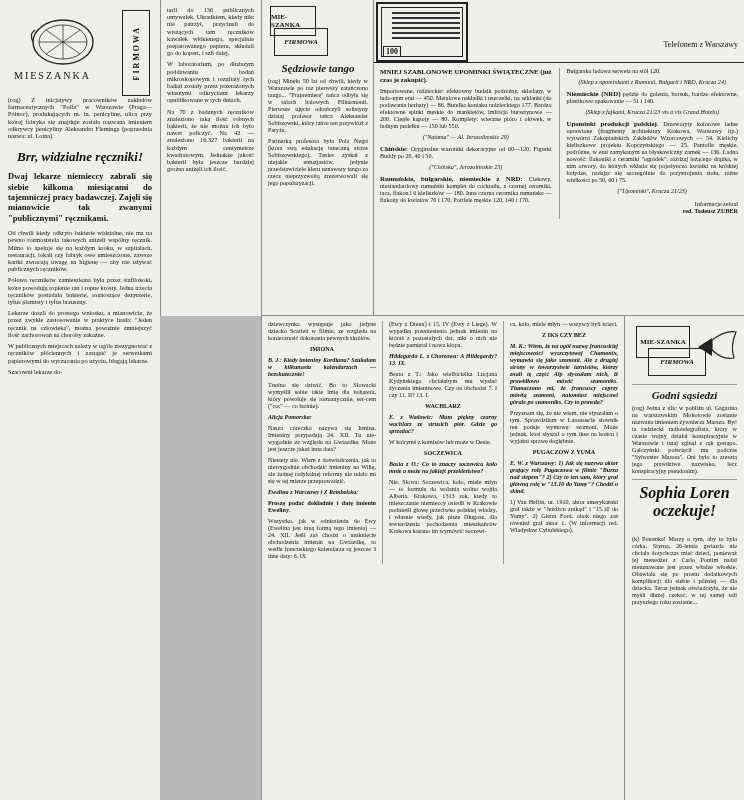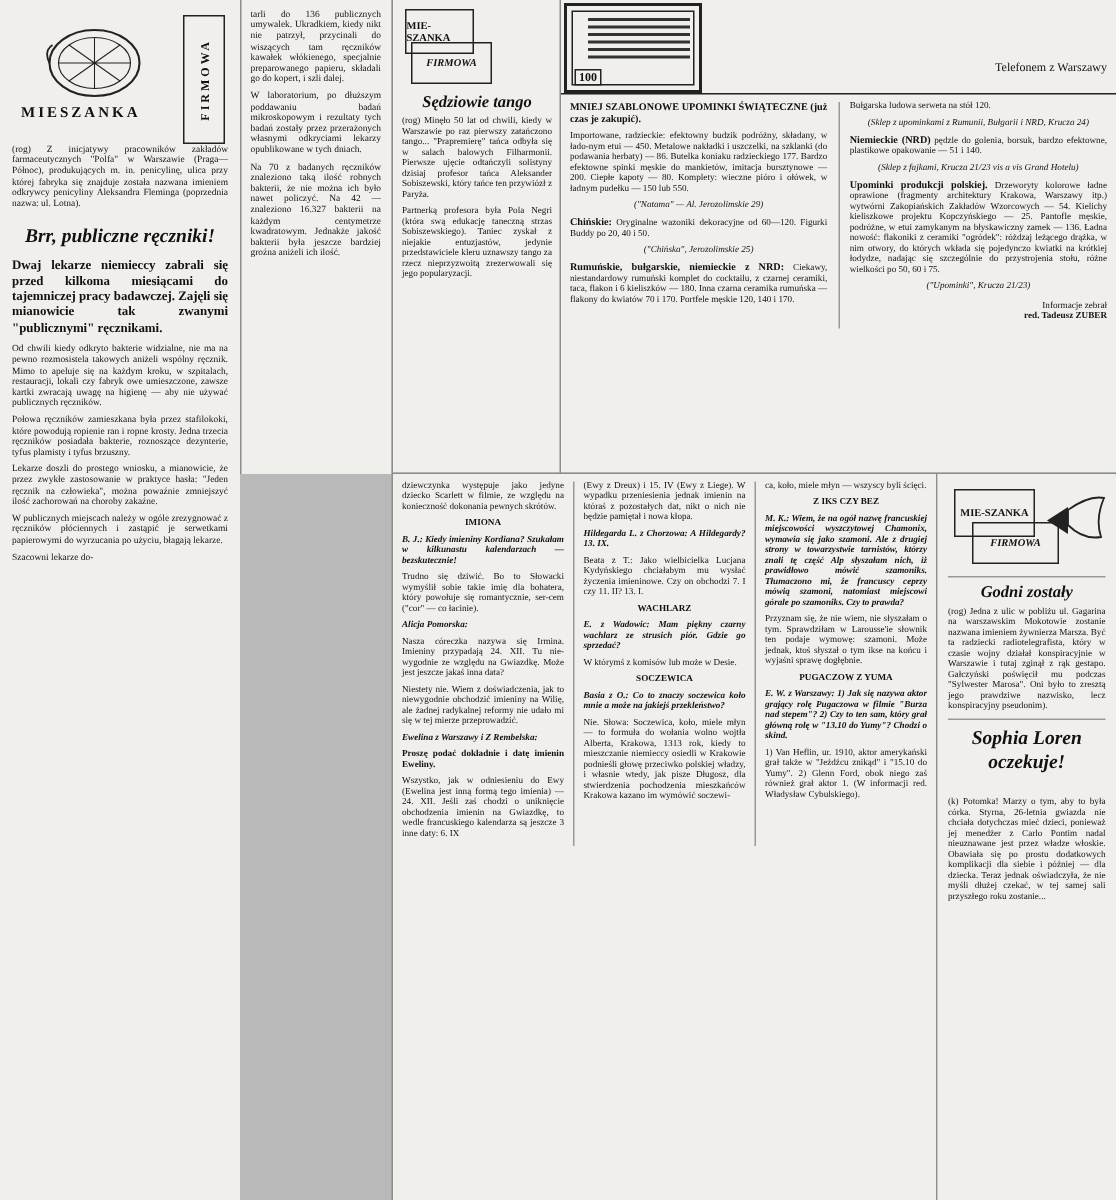--- a/index.html
+++ b/index.html
@@ -11,21 +11,21 @@
   .tiny{font-size:6.1px;line-height:7.0px;}
   .tiny2{font-size:6.3px;line-height:7.2px;}
 
   
   #left{left:0;top:0;width:160px;height:800px;background:#f1efeb;padding:0;}
   #left .inner{padding:6px 8px 8px 8px;}
   .lemon-wrap{position:relative;height:86px;margin:2px 0 2px 0;}
   .lemon{position:absolute;left:22px;top:6px;width:66px;height:56px;}
   .firmowa{position:absolute;right:2px;top:2px;width:26px;height:84px;border:1px solid #222;display:flex;align-items:center;justify-content:center;}
   .firmowa span{writing-mode:vertical-rl;transform:rotate(180deg);font-size:8px;letter-spacing:2px;font-weight:bold;}
-  .mieszanka{position:absolute;left:6px;top:62px;font-size:10px;letter-spacing:2px;font-weight:bold;}
+  .mieszanka{position:absolute;left:6px;top:62px;font-size:10px;letter-spacing:2px;font-weight:normal;}
   .title-script{font-size:15px;text-align:center;font-family:"DejaVu Serif",serif;font-style:italic;margin:4px 0 6px 0;}
   .title-script2{font-size:13px;text-align:center;font-style:italic;font-weight:bold;margin:10px 0 6px 0;}
   .lead{font-size:8.6px;line-height:10.4px;font-weight:bold;text-align:justify;margin:0 0 6px 0;}
 
   
   .vrule{position:absolute;background:#8d8d8d;width:1px;}
   .hrule{position:absolute;background:#8d8d8d;height:1px;}
 
   
   #midtop{left:262px;top:0;width:112px;height:315px;background:#f1efeb;}
@@ -74,23 +74,23 @@
         </svg>
         <div class="firmowa">
           <span>FIRMOWA</span>
         </div>
         <div class="mieszanka">MIESZANKA</div>
       </div>
 
 
       <p class="tiny2">(rog) Z inicjatywy pracowników zakładów farmaceutycznych "Polfa" w Warszawie (Praga—Północ), produkujących m. in. penicylinę, ulica przy której fabryka się znajduje została nazwana imieniem odkrywcy penicyliny Aleksandra Fleminga (poprzednia nazwa: ul. Lotna).</p>
 
-      <div class="title-script2">Brr, publiczne ręczniki!</div>
-
-      <p class="lead">Dwaj lekarze niemieccy zabrali się przed kilkoma miesiącami do tajemniczej pracy badawczej. Zajęli się mianowicie tak zwanymi "publicznymi" ręcznikami.</p>
+      <div class="title-script2">Brr, widzialne ręczniki!</div>
+
+      <p class="lead">Dwaj lekarze niemieccy zabrali się siebie kilkoma miesiącami do tajemniczej pracy badawczej. Zajęli się mianowicie tak zwanymi "publicznymi" ręcznikami.</p>
 
       <p class="tiny2">Od chwili kiedy odkryto bakterie widzialne, nie ma na pewno rozmosistela takowych aniżeli wspólny ręcznik. Mimo to apeluje się na każdym kroku, w szpitalach, restauracji, lokali czy fabryk owe umieszczone, zawsze kartki zwracają uwagę na higienę — aby nie używać publicznych ręczników.</p>
       <p class="tiny2">Połowa ręczników zamieszkana była przez stafilokoki, które powodują ropienie ran i ropne krosty. Jedna trzecia ręczników posiadała bakterie, roznoszące dezynterie, tyfus plamisty i tyfus brzuszny.</p>
       <p class="tiny2">Lekarze doszli do prostego wniosku, a mianowicie, że przez zwykłe zastosowanie w praktyce hasła: "Jeden ręcznik na człowieka", można powaźnie zmniejszyć ilość zachorowań na choroby zakaźne.</p>
       <p class="tiny2">W publicznych miejscach należy w ogóle zrezygnować z ręczników płóciennych i zastąpić je serwetkami papierowymi do wyrzucania po użyciu, błagają lekarze.</p>
       <p class="tiny2">Szacowni lekarze do-</p>
     </div>
   </div>
 
   <div class="panel" style="left:160px;top:0;width:101px;height:316px;background:#f1efeb;">
@@ -201,21 +201,21 @@
   <div class="panel" id="botrt">
     <div style="padding:6px 7px;">
       <div class="mini-ad">
         <div class="mbox">MIE-SZANKA</div>
         <div class="mbox2">FIRMOWA</div>
         <svg style="position:absolute;left:62px;top:6px;" width="46" height="38" viewBox="0 0 46 38">
           <path d="M4 19 L18 10 L18 28 Z" fill="#222"></path>
           <path d="M18 12 q14 -10 24 -8 q-6 14 -2 26 q-12 2 -22 -8 Z" fill="none" stroke="#222" stroke-width="1.2"></path>
         </svg>
       </div>
-      <div class="title-script2" style="font-size:11px;margin:2px 0 4px 0;">Godni zostały</div>
+      <div class="title-script2" style="font-size:11px;margin:2px 0 4px 0;">Godni sąsiedzi</div>
       <p class="tiny">(rog) Jedna z ulic w pobliżu ul. Gagarina na warszawskim Mokotowie zostanie nazwana imieniem żywnierza Marsza. Być ta radziecki radiotelegrafista, który w czasie wojny działał konspiracyjnie w Warszawie i tutaj zginął z rąk gestapo. Gałczyński poświęcił mu podczas "Sylwester Marosa". Oni było to zresztą jego prawdziwe nazwisko, lecz konspiracyjny pseudonim).</p>
       <div class="rule"></div>
-      <div class="title-script2" style="font-size:13px;margin:4px 0 16px 0;">Sophia Loren oczekuje!</div>
+      <div class="title-script2" style="font-size:16px;margin:4px 0 16px 0;">Sophia Loren oczekuje!</div>
       <p class="tiny">(k) Potomka! Marzy o tym, aby to była córka. Styrna, 26-letnia gwiazda nie chciała dotychczas mieć dzieci, ponieważ jej menedżer z Carlo Pontim nadal nieuznawane jest przez władze włoskie. Obawiała się po prostu dodatkowych komplikacji dla siebie i później — dla dziecka. Teraz jednak oświadczyła, że nie myśli dłużej czekać, w tej samej sali przyszłego roku zostanie...</p>
     </div>
   </div>
 
 </div>
 
 </body></html>

